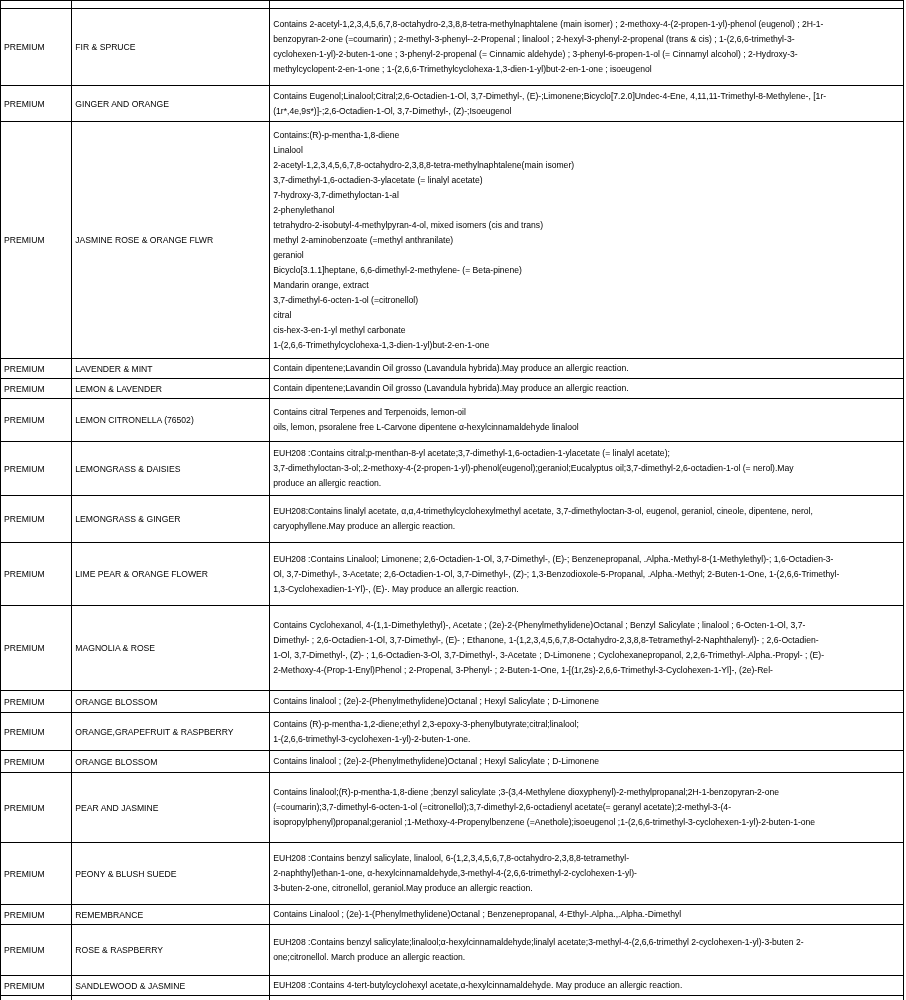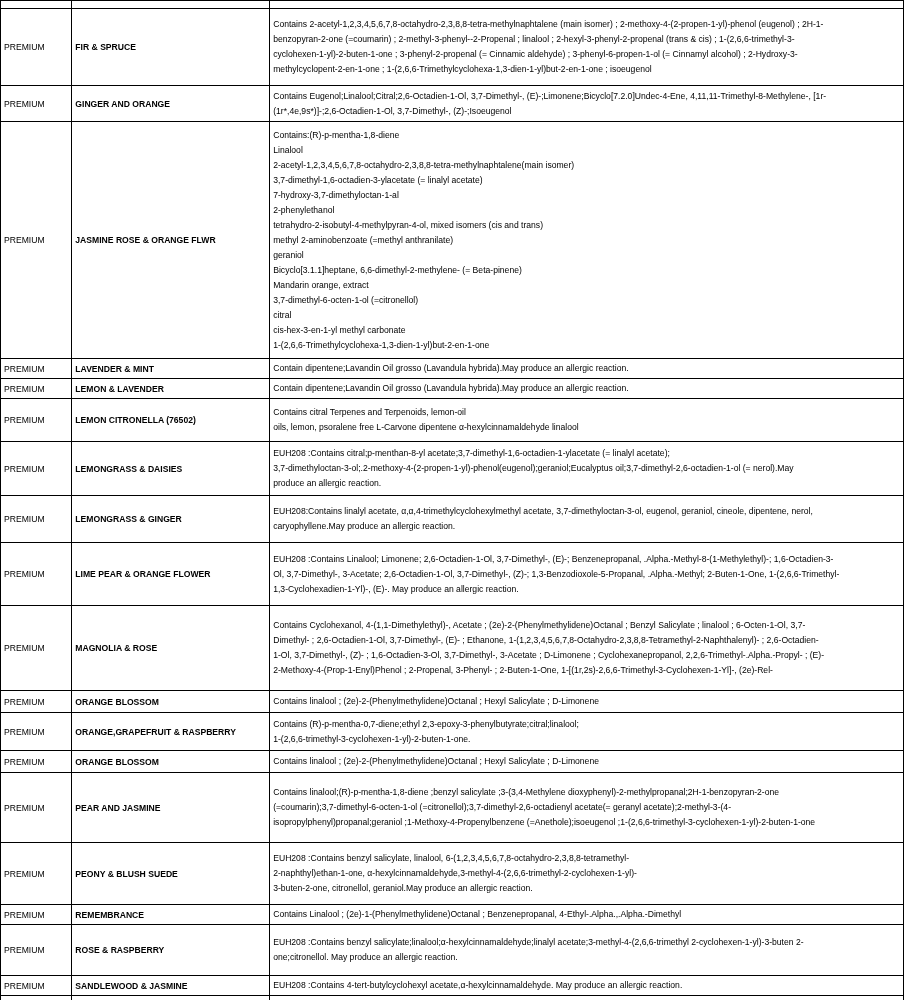--- a/index.html
+++ b/index.html
@@ -21,21 +21,21 @@
     color: #000000;
     font-size: 8.6px;
   }
   table.ingredients-table td {
     border: 1px solid #000000;
     vertical-align: middle;
     padding: 2px 3px;
     overflow: hidden;
   }
   td.tier-cell   { width: 70px;  padding-left: 2px; }
-  td.product-cell{ width: 196px; padding-left: 3px; font-weight: bold; }
+  td.product-cell{ width: 196px; padding-left: 3px; }
   td.ingredients-cell { width: 630px; }
   .ing-line { line-height: 15px; }
   tr.partial-row td { padding: 0; }
 </style>
 </head>
 <body>
 
 <div class="page">
   <table class="ingredients-table">
     <tbody>
@@ -145,21 +145,21 @@
           <td class="tier-cell">PREMIUM</td>
           <td class="product-cell">ORANGE BLOSSOM</td>
           <td class="ingredients-cell">
             <div class="ing-line">Contains linalool ; (2e)-2-(Phenylmethylidene)Octanal ; Hexyl Salicylate ; D-Limonene</div>
           </td>
         </tr>
         <tr style="height: 38px;">
           <td class="tier-cell">PREMIUM</td>
           <td class="product-cell">ORANGE,GRAPEFRUIT &amp; RASPBERRY</td>
           <td class="ingredients-cell">
-            <div class="ing-line">Contains (R)-p-mentha-0,7-diene;ethyl 2,3-epoxy-3-phenylbutyrate;citral;linalool;</div>
+            <div class="ing-line">Contains (R)-p-mentha-1,2-diene;ethyl 2,3-epoxy-3-phenylbutyrate;citral;linalool;</div>
             <div class="ing-line">1-(2,6,6-trimethyl-3-cyclohexen-1-yl)-2-buten-1-one.</div>
           </td>
         </tr>
         <tr style="height: 22px;">
           <td class="tier-cell">PREMIUM</td>
           <td class="product-cell">ORANGE BLOSSOM</td>
           <td class="ingredients-cell">
             <div class="ing-line">Contains linalool ; (2e)-2-(Phenylmethylidene)Octanal ; Hexyl Salicylate ; D-Limonene</div>
           </td>
         </tr>
@@ -186,21 +186,21 @@
           <td class="product-cell">REMEMBRANCE</td>
           <td class="ingredients-cell">
             <div class="ing-line">Contains Linalool ; (2e)-1-(Phenylmethylidene)Octanal ; Benzenepropanal, 4-Ethyl-.Alpha.,.Alpha.-Dimethyl</div>
           </td>
         </tr>
         <tr style="height: 51px;">
           <td class="tier-cell">PREMIUM</td>
           <td class="product-cell">ROSE &amp; RASPBERRY</td>
           <td class="ingredients-cell">
             <div class="ing-line">EUH208 :Contains benzyl salicylate;linalool;α-hexylcinnamaldehyde;linalyl acetate;3-methyl-4-(2,6,6-trimethyl 2-cyclohexen-1-yl)-3-buten 2-</div>
-            <div class="ing-line">one;citronellol. May produce an allergic reaction.</div>
+            <div class="ing-line">one;citronellol. March produce an allergic reaction.</div>
           </td>
         </tr>
         <tr style="height: 19px;">
           <td class="tier-cell">PREMIUM</td>
           <td class="product-cell">SANDLEWOOD &amp; JASMINE</td>
           <td class="ingredients-cell">
             <div class="ing-line">EUH208 :Contains 4-tert-butylcyclohexyl acetate,α-hexylcinnamaldehyde. May produce an allergic reaction.</div>
           </td>
         </tr>
         <tr class="partial-row" style="height: 10px;">

